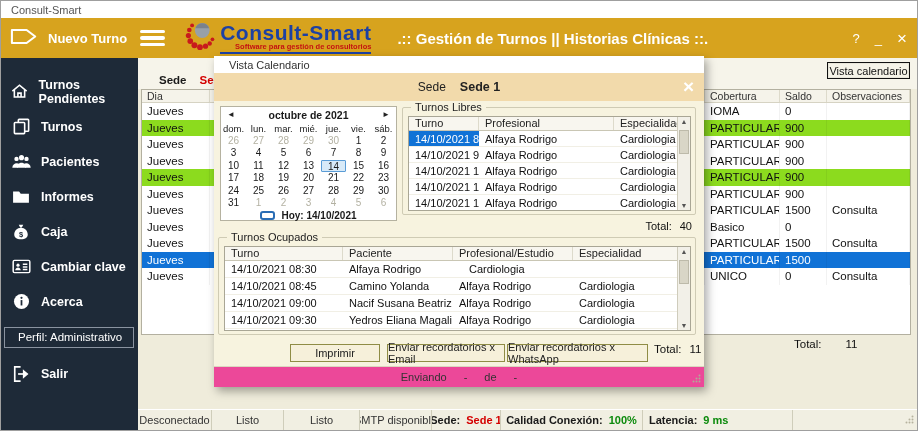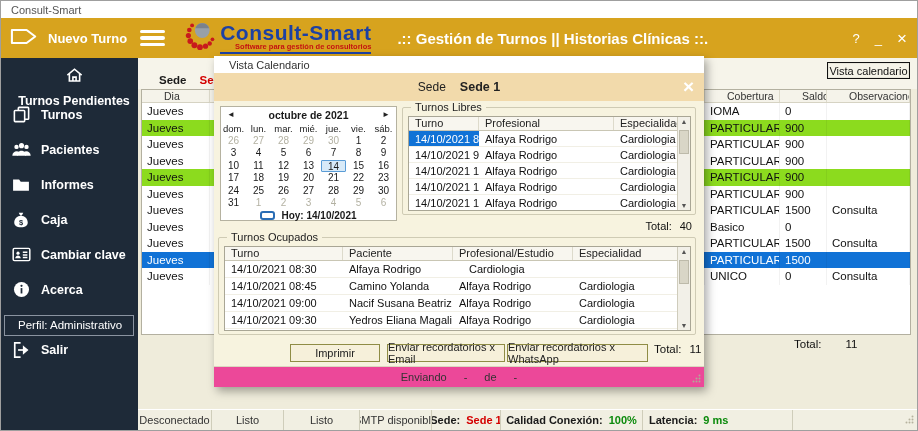--- a/index.html
+++ b/index.html
@@ -25,40 +25,40 @@
   .app-title { color:#fff; font-weight:bold; font-size:15px; margin-left:26px; white-space:nowrap; }
   .win-controls { margin-left:auto; margin-right:10px; display:flex; gap:15px; color:#fff;
     font-size:13px; align-items:center; }
   .win-controls span { cursor:pointer; }
   .win-close { font-size:17px; line-height:13px; }
 
   
   .sidebar { position:absolute; top:57px; left:0; width:137px; bottom:0; background:var(--navy,#1E2A38); color:#fff; }
   .side-item { display:flex; align-items:center; gap:9px; padding-left:9px; height:27px; margin-top:8px;
     font-weight:bold; font-size:12.5px; cursor:pointer; }
-  .side-item:first-child { margin-top:8px;flex-direction:column; }
+  .side-item:first-child { margin-top:20px; }
   .side-icon { width:22px; display:flex; justify-content:center; align-items:center; }
   .user-box { margin:12px 4px 0 3px; border:1px solid #8a93a0; padding:2px 4px 3px 4px; font-size:11.5px; line-height:14px; }
   .user-box .l2 { padding-left:9px; }
-  .salir { margin-top:0; }
+  .salir { margin-top:12px; }
 
   
   .main { position:absolute; left:137px; top:57px; right:0; bottom:21px; background:#EFECDB; }
   .main-topstrip { position:absolute; left:0; top:0; right:0; height:31px; background:#F6F4EA; }
   .sede-row { position:absolute; left:21px; top:16px; font-size:11.5px; font-weight:bold; color:#1a1a1a; }
   .sede-row .val { color:var(--red,#D40000); margin-left:13px; }
   .vista-btn { position:absolute; right:7px; top:4px; width:83px; height:17px; background:#F5F3E8;
     border:1px solid #111; box-shadow:0 0 0 1px #e8e6da inset; font-size:11px; display:flex;
     align-items:center; justify-content:center; color:#111; cursor:pointer; }
 
   .bg-table { position:absolute; left:3px; top:31px; width:770px; height:246px; background:#fff;
     border:1px solid #B3B0A0; overflow:hidden; }
   .bg-header { display:flex; height:13px; background:#F5F3EA; border-bottom:1px solid #D6D3C3;
     font-size:10.5px; color:#333; }
-  .bg-header div { padding-left:22px; border-right:1px solid #DDDACB; overflow:hidden; white-space:nowrap; }
+  .bg-header div { padding-left:5px; border-right:1px solid #DDDACB; overflow:hidden; white-space:nowrap; }
   .bg-row { display:flex; height:16.5px; font-size:11.5px; align-items:center; color:#111; }
   .bg-row div { padding-left:5px; border-right:1px solid rgba(0,0,0,0.05); height:100%; display:flex;
     align-items:center; overflow:hidden; white-space:nowrap; }
   .c-dia { width:68px; } .c-clip { flex:1; } .c-cob { width:75px; } .c-sal { width:47px; } .c-obs { width:83px; }
   .row-green { background:var(--green,#8CDB1E); }
   .row-selected { background:var(--blue,#1072D6); color:#fff !important; }
   .bg-total { position:absolute; left:656px; top:280px; font-size:11.5px; color:#111; }
   .bg-total .tv { margin-left:24px; }
 
   

